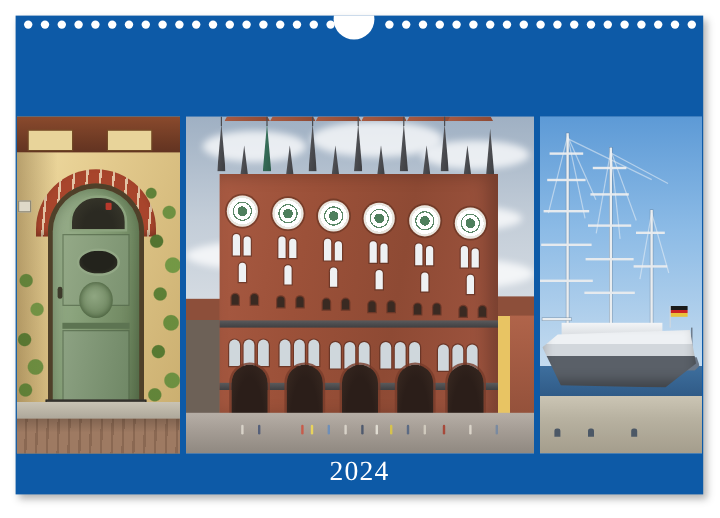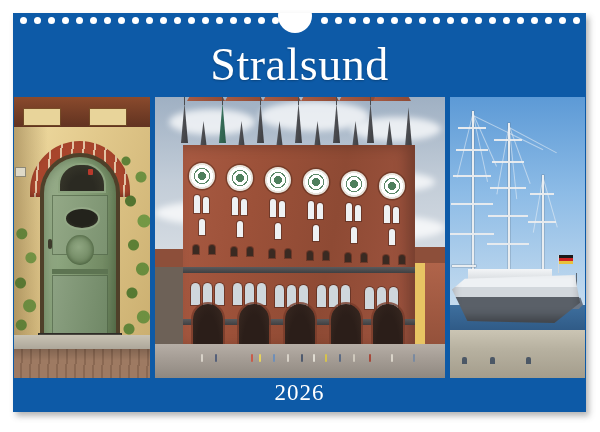--- a/index.html
+++ b/index.html
@@ -412,21 +412,20 @@
       <div class="hole" style="left:462px"></div>
       <div class="hole" style="left:476px"></div>
       <div class="hole" style="left:490px"></div>
       <div class="hole" style="left:504px"></div>
       <div class="hole" style="left:518px"></div>
       <div class="hole" style="left:532px"></div>
       <div class="hole" style="left:546px"></div>
       <div class="hole" style="left:560px"></div>
     </div>
 
-    <div class="title">Stralsund</div>
 
     <div class="photo-row">
 
       <div class="photo left">
         <div class="door-scene">
           <div class="door-wall-top"></div>
           <div class="door-wall"></div>
           <div class="door-wall-shadow"></div>
           <div class="door-arch-brick"></div>
           <div class="door-frame"></div>
@@ -625,17 +624,17 @@
           <div class="quay"></div>
           <div class="bollard" style="left:12px;"></div>
           <div class="bollard" style="left:40px;"></div>
           <div class="bollard" style="left:76px;"></div>
         </div>
       </div>
 
     </div>
 
     <div class="caption">
-      <div class="year">2026</div>
+      <div class="year">2024</div>
     </div>
 
   </div>
 </div>
 
 </body></html>

